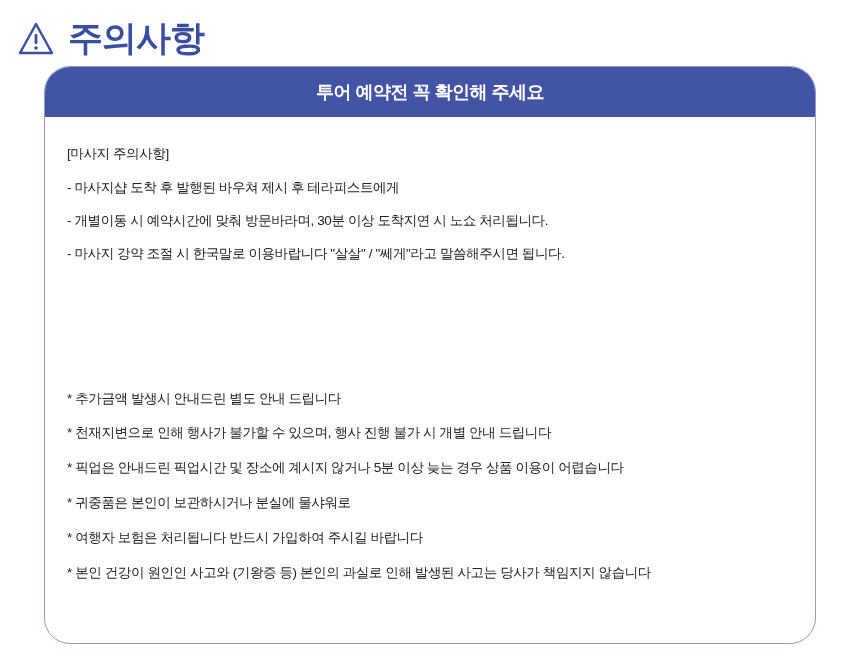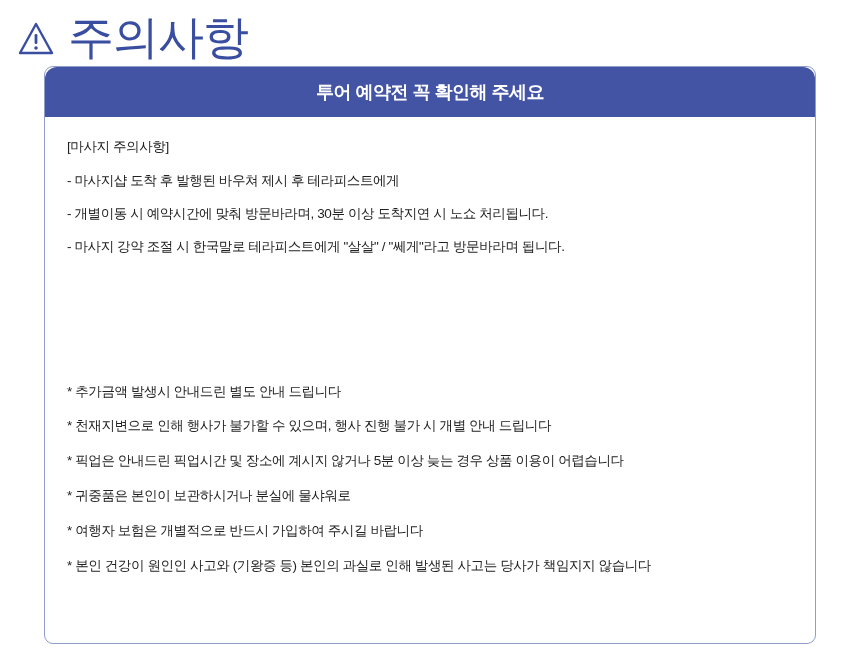--- a/index.html
+++ b/index.html
@@ -27,38 +27,38 @@
     height: 62px;
   }
   .warn-icon {
     width: 36px;
     height: 34px;
     flex: 0 0 auto;
     margin-right: 14px;
     margin-top: 6px;
   }
   .header-title {
-    font-size: 46px;
-    font-weight: normal;
+    font-size: 35px;
+    font-weight: bold;
     color: #3a4ea1;
     letter-spacing: -1px;
     line-height: 1;
     margin-top: 2px;
     text-align: right;
   }
 
   
   .card {
     position: absolute;
     left: 44px;
     top: 66px;
     width: 772px;
     height: 578px;
     border: 1px solid #8f9ccc;
-    border-radius: 9px;
+    border-radius: 26px;
     background: #ffffff;
     overflow: hidden;
   }
   .card-head {
     height: 50px;
     background: #4354a5;
     border-top-left-radius: 12px;
     border-top-right-radius: 12px;
     display: flex;
     align-items: center;
@@ -68,20 +68,21 @@
     color: #ffffff;
     font-size: 18px;
     font-weight: bold;
     letter-spacing: -0.5px;
   }
 
   .card-body {
     padding: 22px 22px 10px 22px;
     position: relative;
     height: 528px;
+    margin-top: 7px;
   }
 
   .line {
     font-size: 13.5px;
     color: #222222;
     letter-spacing: -0.4px;
     line-height: 1.25;
     margin-bottom: 16px;
     white-space: nowrap;
   }
@@ -111,27 +112,27 @@
     <div class="card-head">
       <div class="card-head-text">투어 예약전 꼭 확인해 주세요</div>
     </div>
 
     <div class="card-body">
 
       <div class="line first">[마사지 주의사항]</div>
 
       <div class="line">- 마사지샵 도착 후 발행된 바우쳐 제시 후 테라피스트에게</div>
       <div class="line">- 개별이동 시 예약시간에 맞춰 방문바라며, 30분 이상 도착지연 시 노쇼 처리됩니다.</div>
-      <div class="line">- 마사지 강약 조절 시 한국말로 테라피스트에게 "살살" / "쎄게"라고 방문바라며 됩니다.</div>
+      <div class="line">- 마사지 강약 조절 시 한국말로 이용바랍니다 "살살" / "쎄게"라고 말씀해주시면 됩니다.</div>
 
       <div class="group-gap"></div>
 
       <div class="line star">* 추가금액 발생시 안내드린 별도 안내 드립니다</div>
       <div class="line star">* 천재지변으로 인해 행사가 불가할 수 있으며, 행사 진행 불가 시 개별 안내 드립니다</div>
       <div class="line star">* 픽업은 안내드린 픽업시간 및 장소에 계시지 않거나 5분 이상 늦는 경우 상품 이용이 어렵습니다</div>
       <div class="line star">* 귀중품은 본인이 보관하시거나 분실에 물샤워로</div>
-      <div class="line star">* 여행자 보험은 개별적으로 반드시 가입하여 주시길 바랍니다</div>
+      <div class="line star">* 여행자 보험은 처리됩니다 반드시 가입하여 주시길 바랍니다</div>
       <div class="line star">* 본인 건강이 원인인 사고와 (기왕증 등) 본인의 과실로 인해 발생된 사고는 당사가 책임지지 않습니다</div>
 
     </div>
   </div>
 
 </div>
 
 </body></html>

